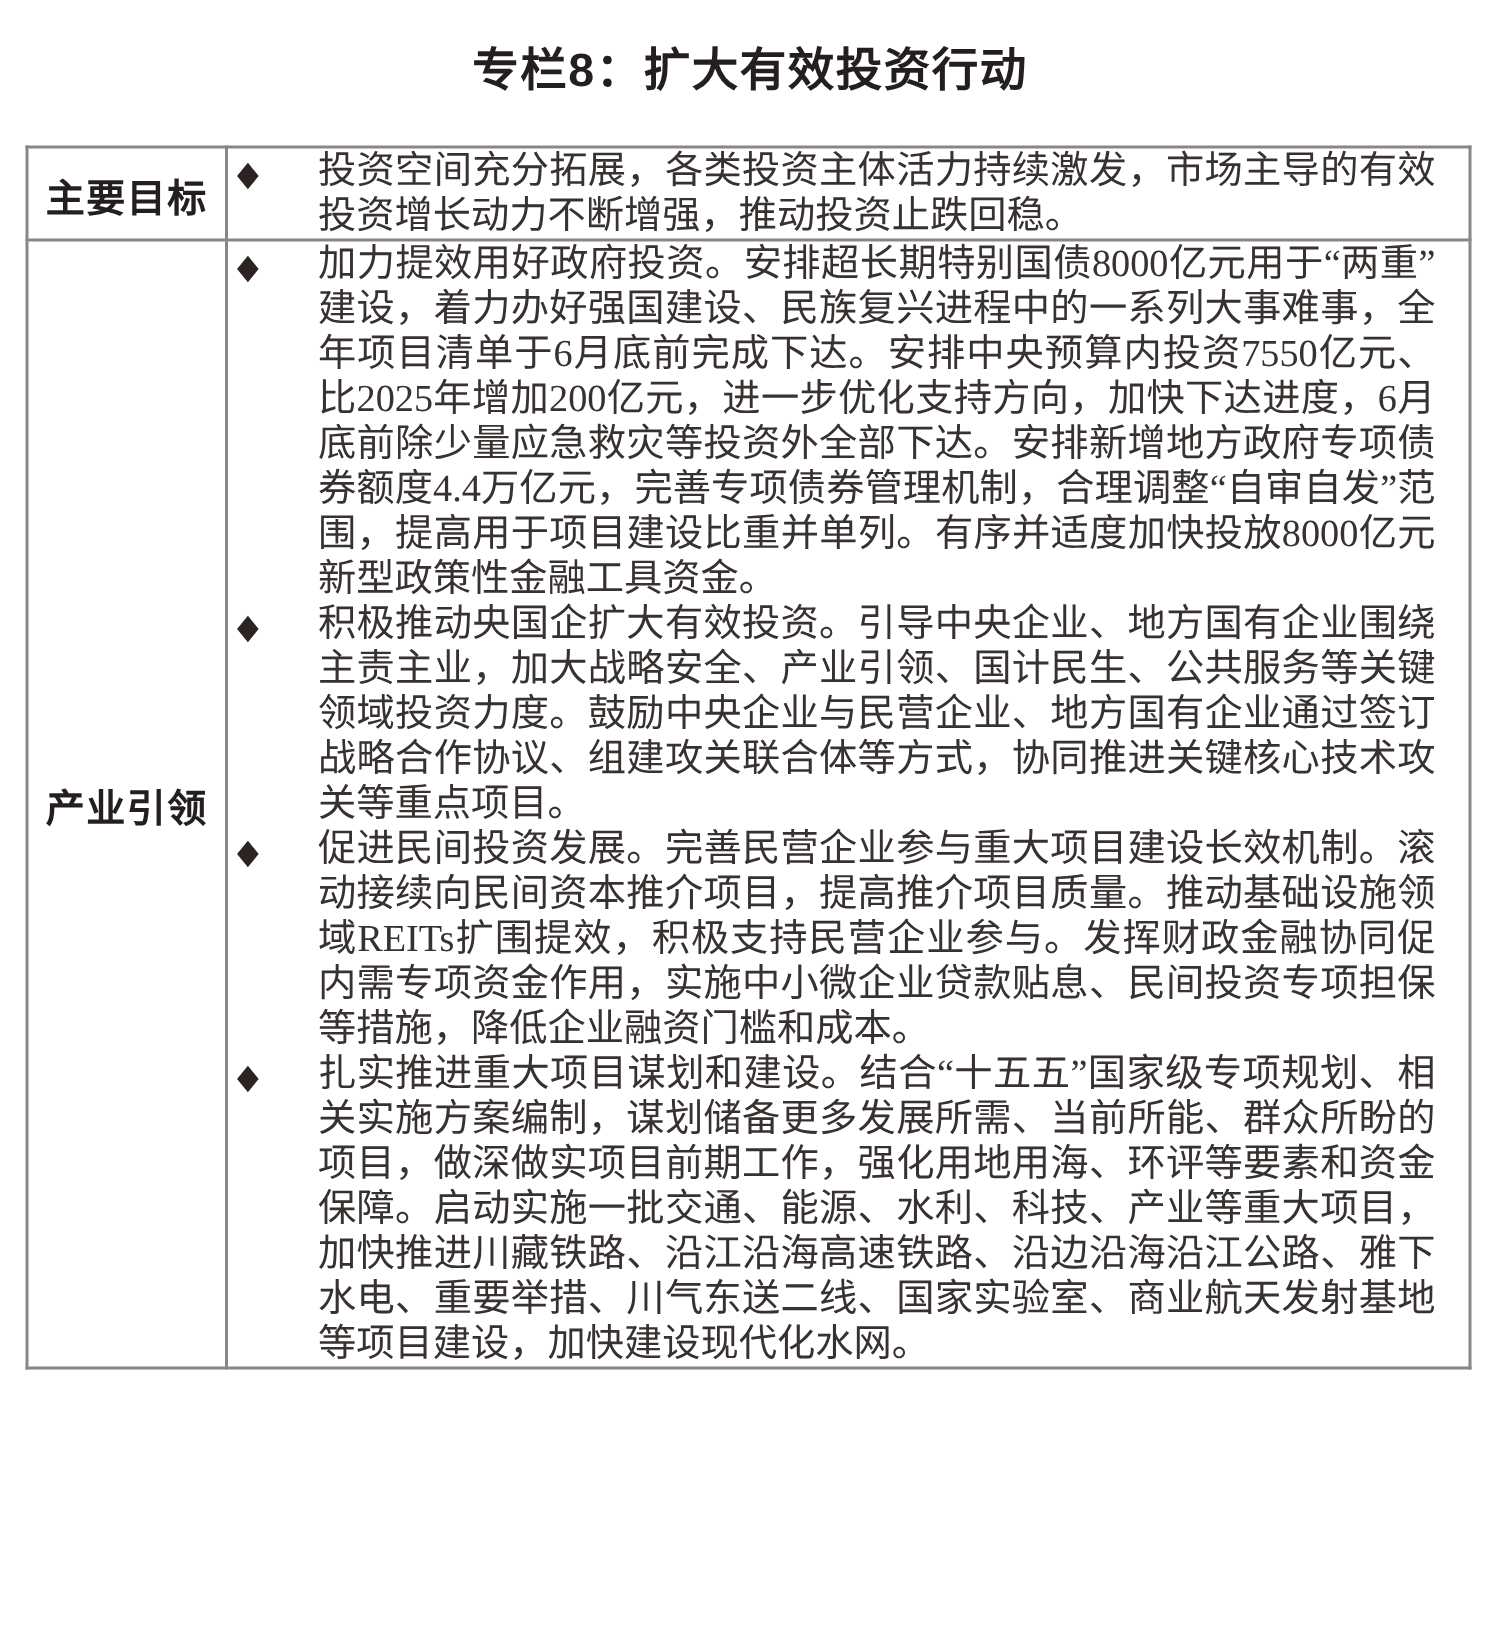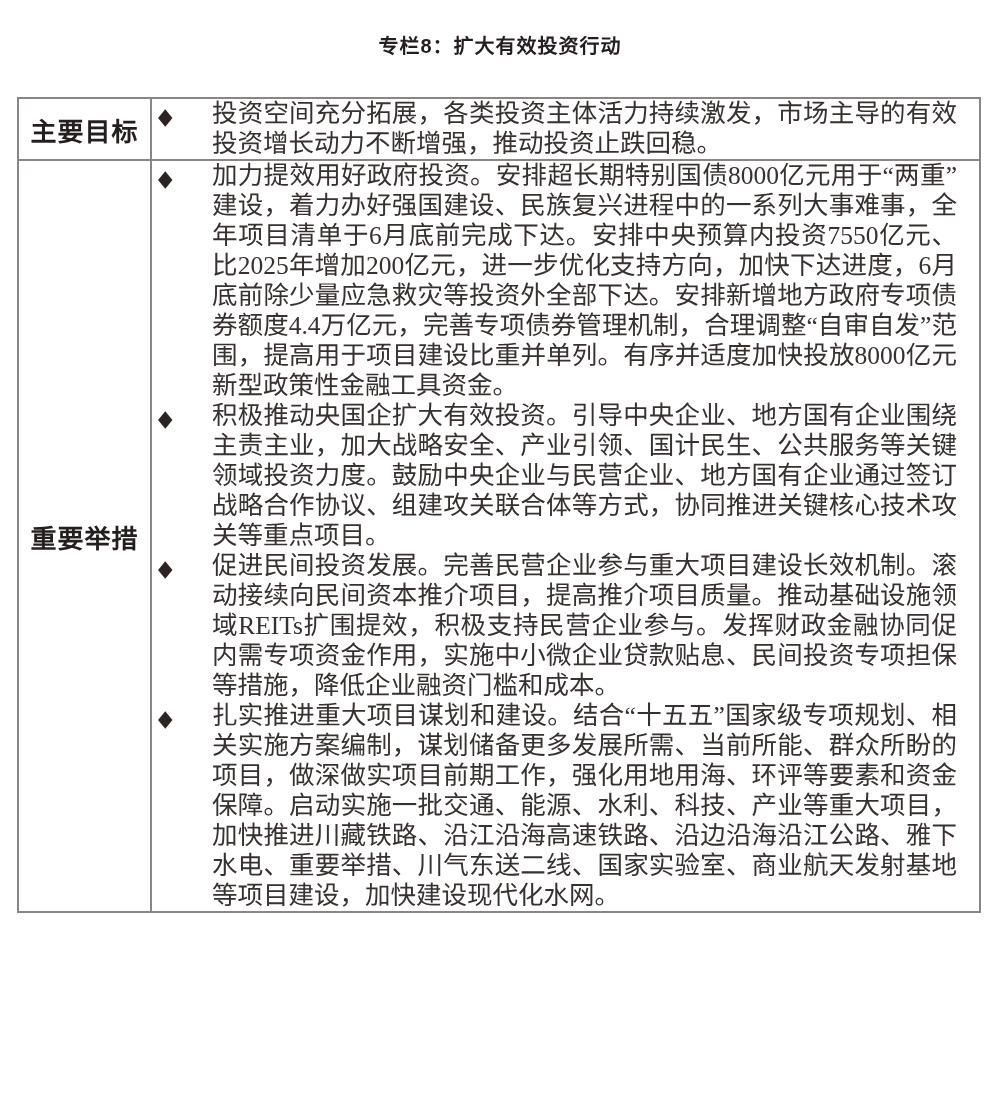--- a/index.html
+++ b/index.html
@@ -16,21 +16,21 @@
     background:var(--page-bg);
     overflow:hidden;
     font-family:"Liberation Serif","DejaVu Serif",serif;
     color:var(--body-ink);
   }
   .doc-title{
     padding-top:30px;
     text-align:center;
     font-family:"Liberation Sans","DejaVu Sans",sans-serif;
     font-weight:bold;
-    font-size:20px;
+    font-size:31px;
     line-height:33px;
     letter-spacing:1px;
     color:var(--heading-ink);
   }
   table.box{
     border-collapse:collapse;
     table-layout:fixed;
     width:964px;
     margin:34px 0 0 17px;
   }
@@ -95,21 +95,21 @@
         <th>主要目标</th>
         <td class="cell-goals">
           <div class="bullet">
             <span class="dia"><span class="glyph">◆</span></span>
             <span class="btxt">投资空间充分拓展，各类投资主体活力持续激发，市场主导的有效投资增长动力不断增强，推动投资止跌回稳。</span>
           </div>
         </td>
       </tr>
 
       <tr>
-        <th>重要举措</th>
+        <th>产业引领</th>
         <td class="cell-measures">
 
           <div class="bullet">
             <span class="dia"><span class="glyph">◆</span></span>
             <span class="btxt">加力提效用好政府投资。安排超长期特别国债8000亿元用于“两重”建设，着力办好强国建设、民族复兴进程中的一系列大事难事，全年项目清单于6月底前完成下达。安排中央预算内投资7550亿元、比2025年增加200亿元，进一步优化支持方向，加快下达进度，6月底前除少量应急救灾等投资外全部下达。安排新增地方政府专项债券额度4.4万亿元，完善专项债券管理机制，合理调整“自审自发”范围，提高用于项目建设比重并单列。有序并适度加快投放8000亿元新型政策性金融工具资金。</span>
           </div>
 
           <div class="bullet">
             <span class="dia"><span class="glyph">◆</span></span>
             <span class="btxt">积极推动央国企扩大有效投资。引导中央企业、地方国有企业围绕主责主业，加大战略安全、产业引领、国计民生、公共服务等关键领域投资力度。鼓励中央企业与民营企业、地方国有企业通过签订战略合作协议、组建攻关联合体等方式，协同推进关键核心技术攻关等重点项目。</span>

